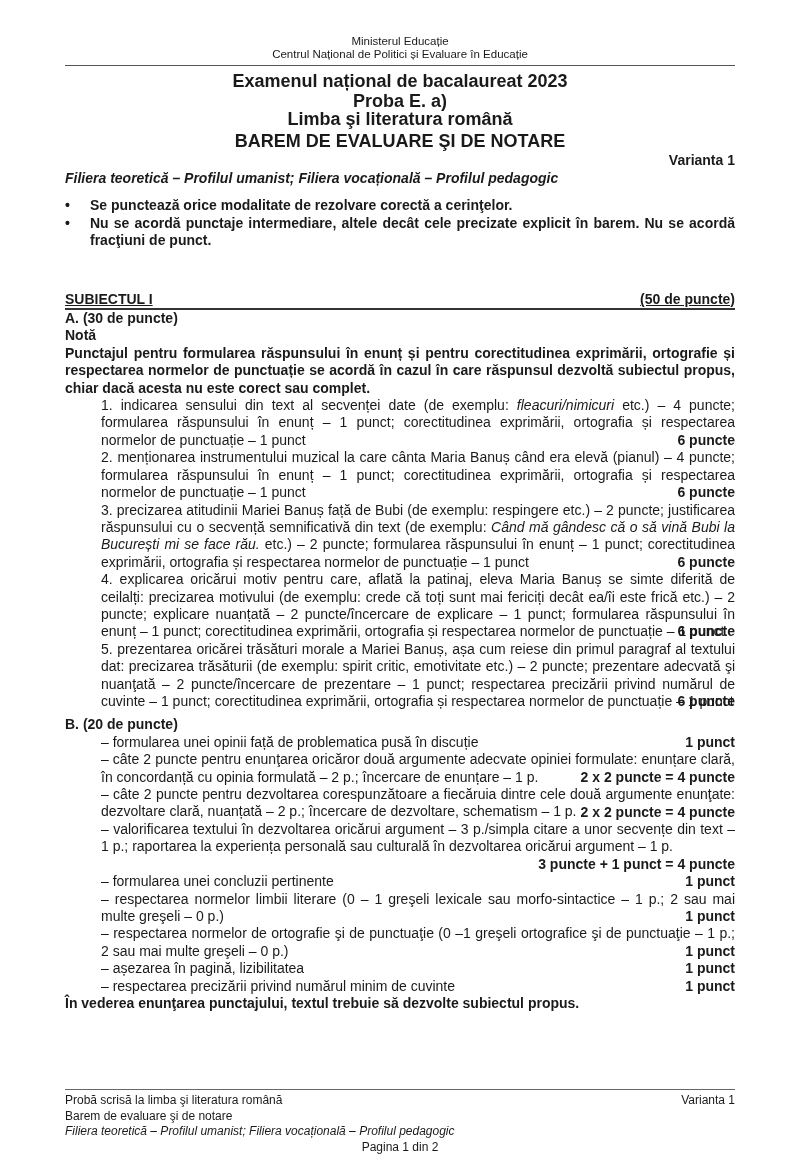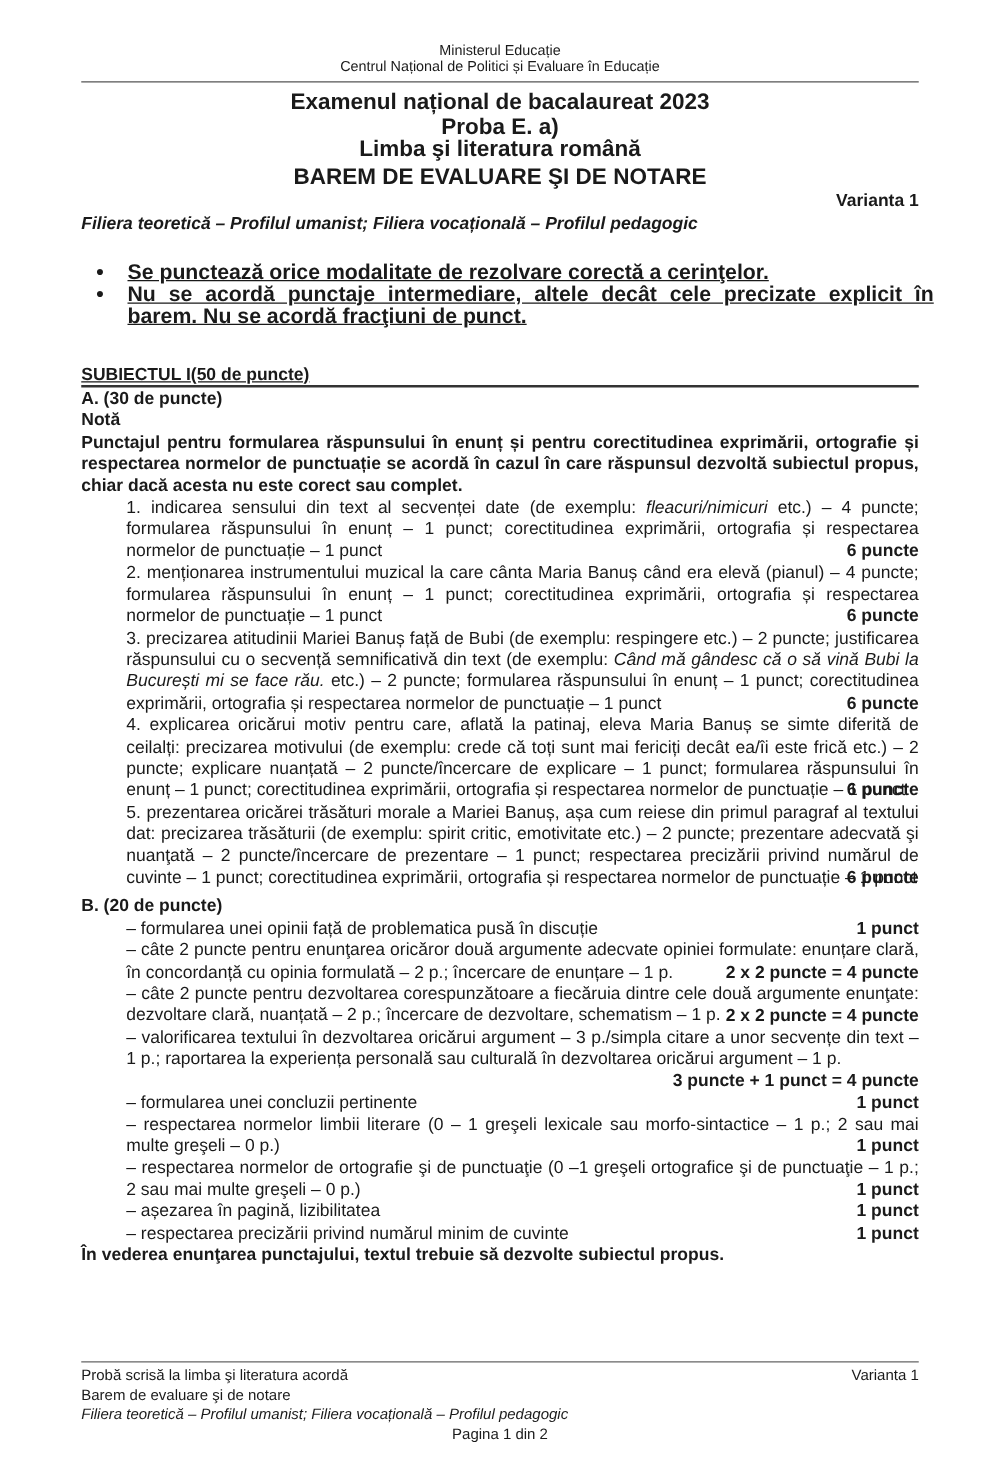--- a/index.html
+++ b/index.html
@@ -5,25 +5,25 @@
   html, body { margin: 0; padding: 0; background: #ffffff; }
   body { width: 800px; height: 1170px; position: relative; overflow: hidden;
          font-family: "Liberation Sans", sans-serif; color: #1a1a1a; }
   .page { position: absolute; left: 65px; top: 0; width: 670px; }
   .hdr-small { text-align: center; font-size: 11.5px; line-height: 13px; }
   .hdr-top { position: absolute; top: 35px; left: 0; width: 670px; }
   .rule { position: absolute; left: 0; width: 670px; height: 0; border-top: 1px solid #555; }
   .title { position: absolute; left: 0; width: 670px; text-align: center; font-weight: bold; font-size: 18px; line-height: 16px; }
   .varianta { position: absolute; right: 0; top: 152px; font-weight: bold; font-size: 14px; }
   .filiera { position: absolute; left: 0; top: 170px; font-weight: bold; font-style: italic; font-size: 14px; }
-  .bullets { position: absolute; left: 0; top: 197px; width: 670px; margin: 12px; padding: 0; list-style: none; font-weight: bold; font-size: 17px; line-height: 17.5px; text-decoration: underline; }
+  .bullets { position: absolute; left: 0; top: 197px; width: 670px; margin: 0; padding: 0; list-style: none; font-weight: bold; font-size: 14px; line-height: 17.5px; }
   .bullets li { position: relative; padding-left: 25px; text-align: justify; }
   .bullets li::before { content: "•"; position: absolute; left: 0; top: 0; }
   .body { position: absolute; left: 0; top: 291px; width: 670px; font-size: 14px; line-height: 17.4px; }
-  .subj { display: flex; font-weight: bold; border-bottom: 2px solid #333; line-height: 17px; }
+  .subj { display: flex; justify-content: space-between; font-weight: bold; border-bottom: 2px solid #333; line-height: 17px; }
   .subj span { text-decoration: underline; }
   .b { font-weight: bold; }
   .j { text-align: justify; }
   .row { display: flex; justify-content: space-between; }
   .item { text-align: justify; margin-left: 36px; }
   .right { text-align: right; font-weight: bold; }
   .gapB { margin-top: 6px; }
   .footer-rule { position: absolute; left: 0; top: 1089px; width: 670px; border-top: 1px solid #666; }
   .footer { position: absolute; left: 0; top: 1093px; width: 670px; font-size: 12px; line-height: 15.5px; }
   .footer .row { display: flex; justify-content: space-between; }
@@ -123,20 +123,20 @@
       <span>– respectarea precizării privind numărul minim de cuvinte</span>
       <div class="right" style="margin-top:-17.4px;">1 punct</div>
     </div>
 
     <div class="b">În vederea enunţarea punctajului, textul trebuie să dezvolte subiectul propus.</div>
   </div>
 
   <div class="footer-rule"></div>
   <div class="footer">
     <div class="row">
-      <span>Probă scrisă la limba şi literatura acordă</span>
+      <span>Probă scrisă la limba şi literatura română</span>
       <span>Varianta 1</span>
     </div>
     <div>Barem de evaluare şi de notare</div>
     <div class="it">Filiera teoretică – Profilul umanist; Filiera vocațională – Profilul pedagogic</div>
     <div class="c">Pagina 1 din 2</div>
   </div>
 </div>
 
 </body></html>

